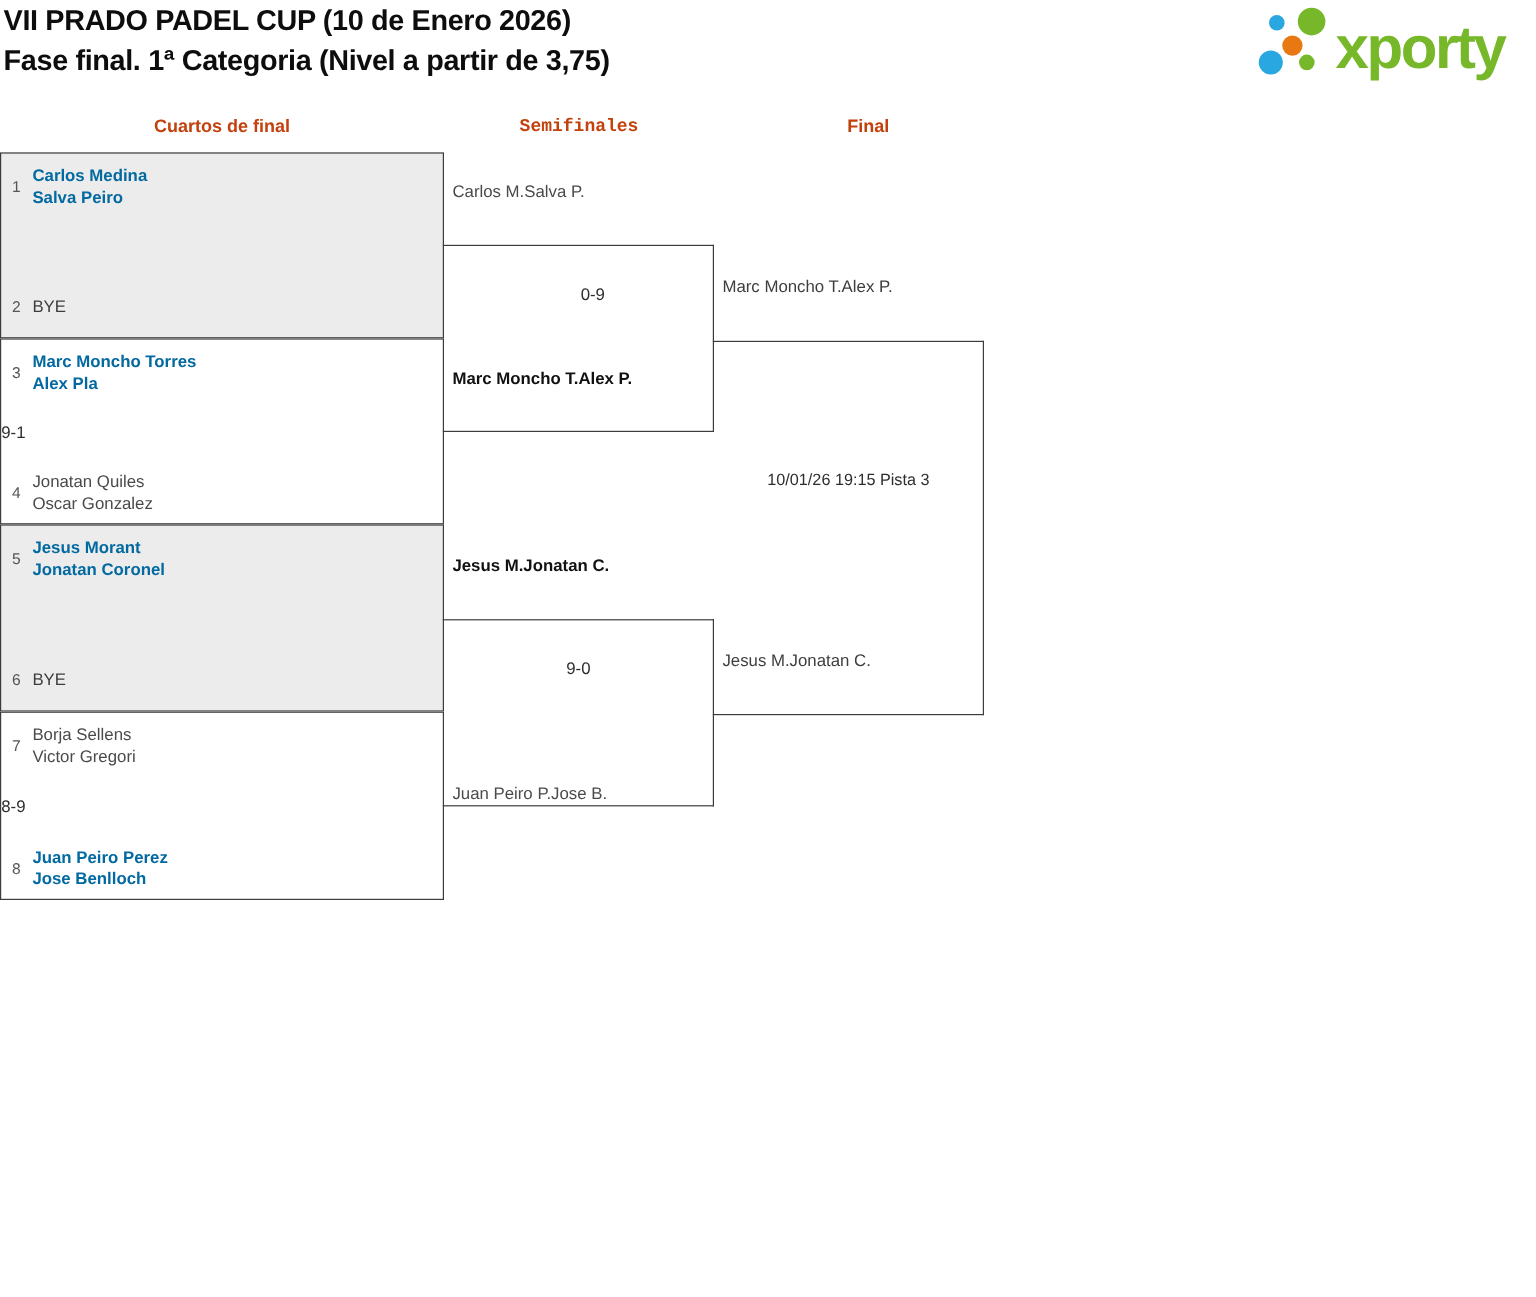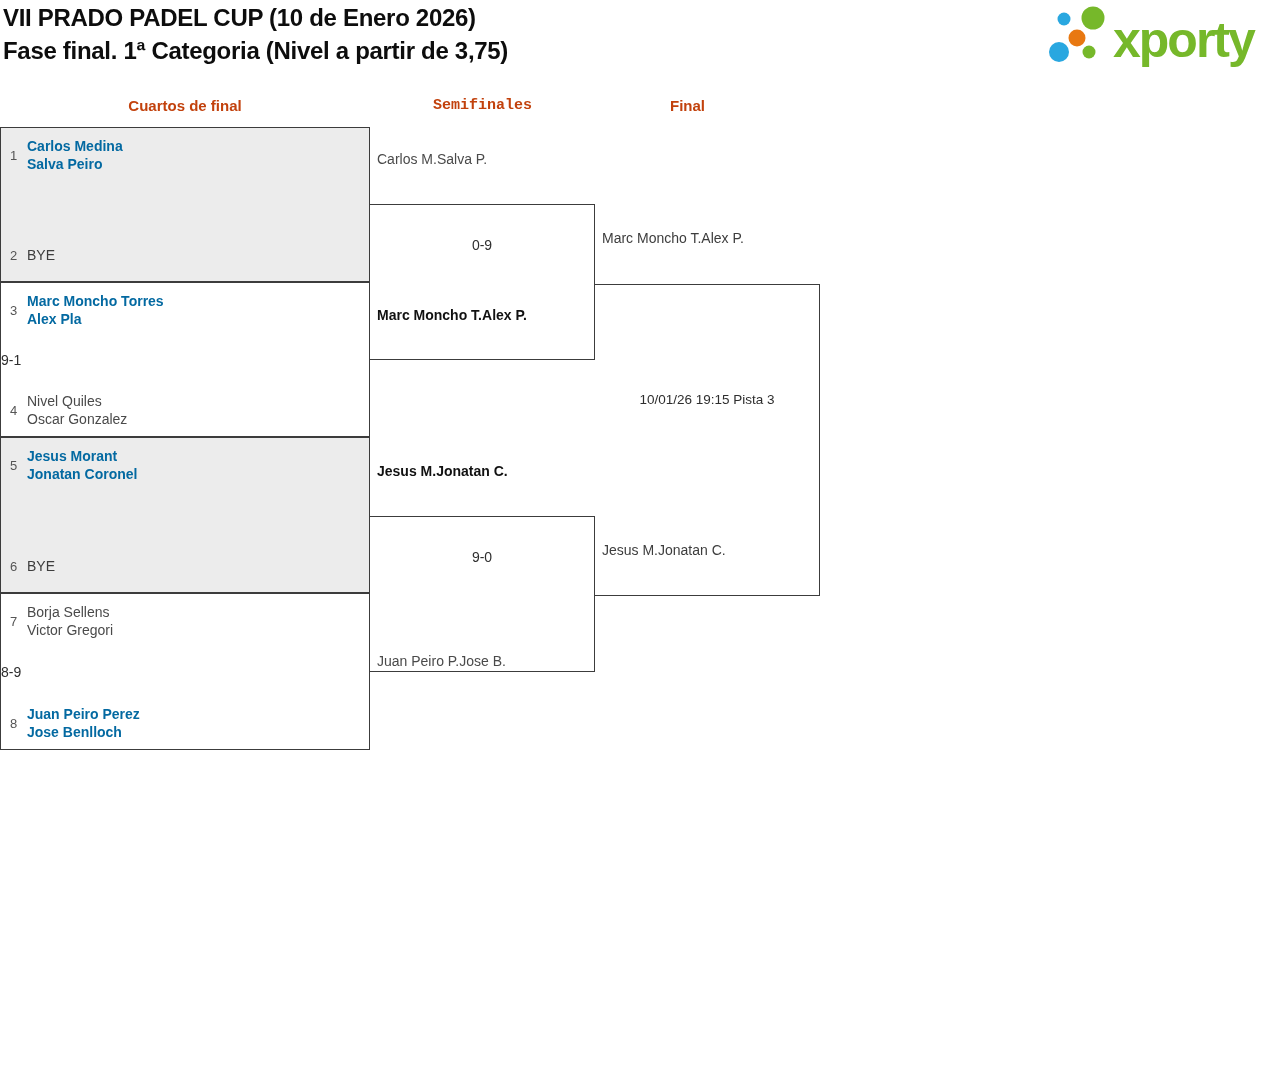--- a/index.html
+++ b/index.html
@@ -11,21 +11,21 @@
           font-weight:700; color:#0d0d0d; letter-spacing:-0.3px; white-space:nowrap;}
   .logo {position:absolute; left:1046px; top:3px; height:72px; display:flex; align-items:flex-start;}
   .logo svg {width:60px; height:66px; display:block;}
   .logo-text {font-size:50px; font-weight:700; color:#76b82a; letter-spacing:-2px;
               line-height:62px; margin-left:7px; margin-top:6px;}
 
   
   .col-header {position:absolute; top:97px; font-size:15px; font-weight:700; color:#c2410c; text-align:center;}
   #col-qf {left:0; width:370px;}
   #col-sf {left:370px; width:225px;font-family:Liberation Mono, monospace;}
-  #col-final {left:575px; width:225px;}
+  #col-final {left:611px; width:225px;}
 
   
   .match {position:absolute; left:0; width:370px; border:1px solid #3c3c3c;
           background:#ffffff; box-sizing:border-box;}
   .match.shaded {background:#ececec;}
   #qf1 {top:127px; height:155px;}
   #qf2 {top:282px; height:155px;}
   #qf3 {top:437px; height:156px;}
   #qf4 {top:593px; height:157px;}
 
@@ -53,21 +53,21 @@
   .flabel.finalist {color:#3d3d3d;}
   #sf1-top    {left:377px; top:150px;}
   #sf1-bottom {left:377px; top:306px;}
   #sf2-top    {left:377px; top:462px;}
   #sf2-bottom {left:377px; top:652px;}
   #final-top    {left:602px; top:229px;}
   #final-bottom {left:602px; top:541px;}
 
   
   .fscore {position:absolute; text-align:center; font-size:14px; color:#2e2e2e;}
-  #sf1-score {left:369px; width:226px; top:237px;}
+  #sf1-score {left:369px; width:226px; top:237px;padding-left:12px;}
   #sf2-score {left:369px; width:226px; top:549px;}
   #final-schedule {left:594px; width:226px; top:392px; font-size:13.5px;}
 </style>
 </head>
 <body>
 
 <div class="page">
 
   <div class="title">
     <div>VII PRADO PADEL CUP (10 de Enero 2026)</div>
@@ -113,21 +113,21 @@
         <span class="seed">3</span>
         <span class="names winner">
           <span>Marc Moncho Torres</span>
           <span>Alex Pla</span>
         </span>
       </div>
       <div class="score">9-1</div>
       <div class="team bottom">
         <span class="seed">4</span>
         <span class="names">
-          <span>Nivel Quiles</span>
+          <span>Jonatan Quiles</span>
           <span>Oscar Gonzalez</span>
         </span>
       </div>
     </div>
 
     <div class="match shaded" id="qf3">
       <div class="team top">
         <span class="seed">5</span>
         <span class="names winner">
           <span>Jesus Morant</span>

